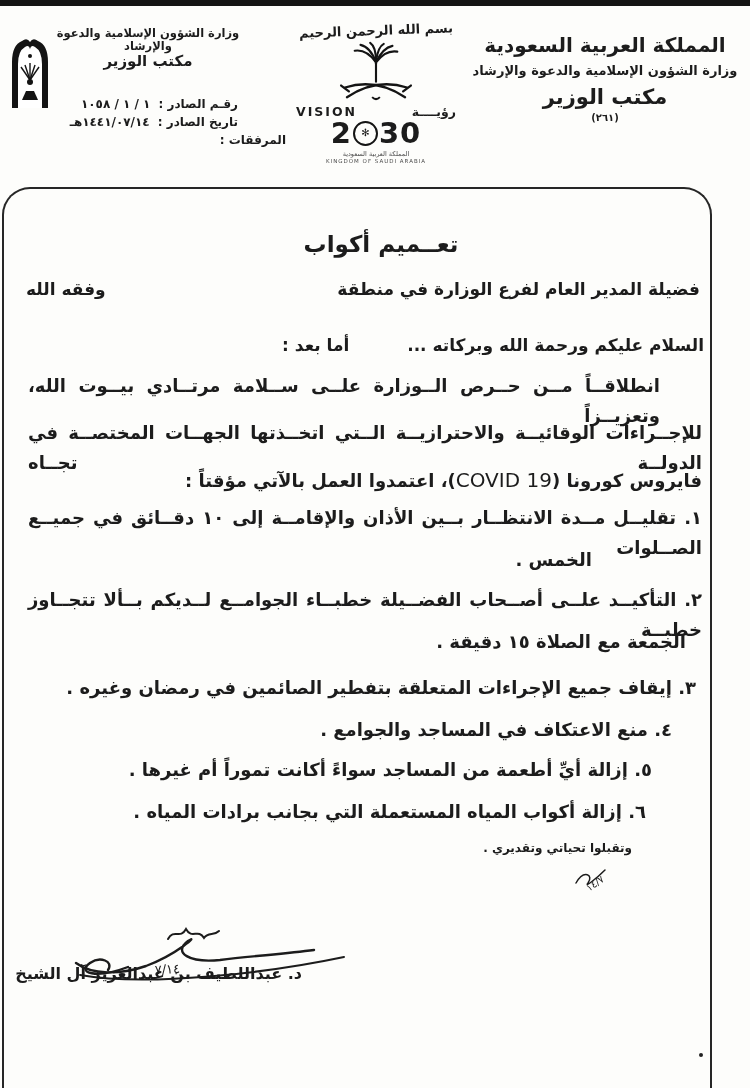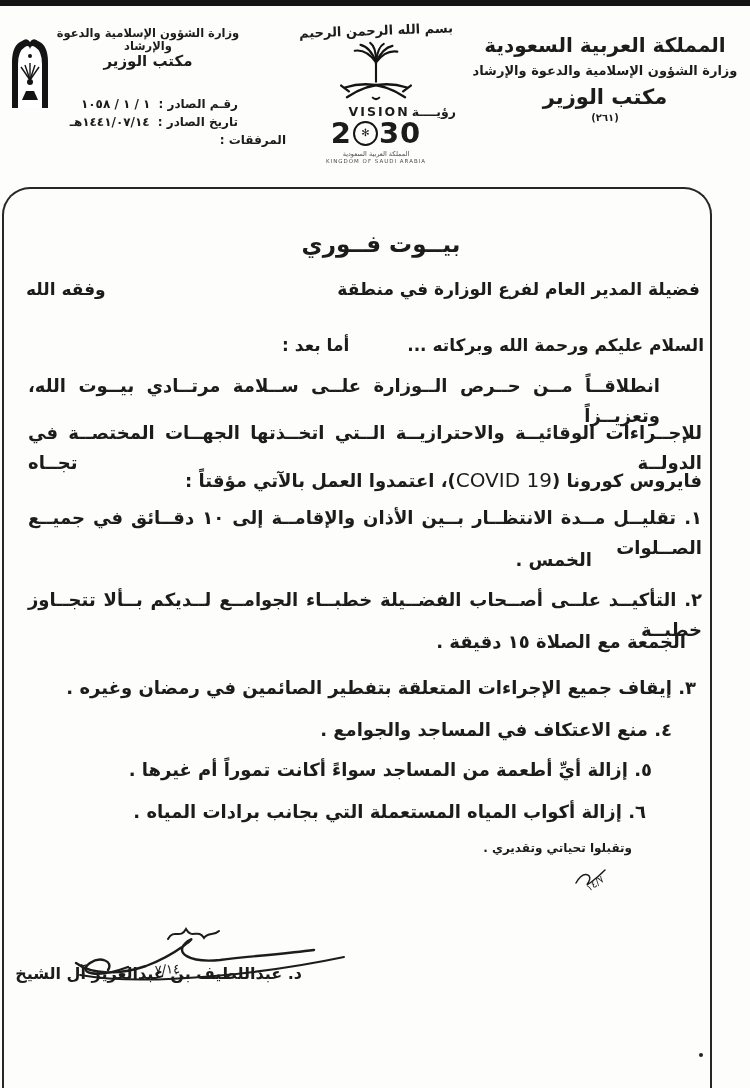--- a/index.html
+++ b/index.html
@@ -9,21 +9,21 @@
   
   #topbar{position:absolute;top:0;left:0;width:750px;height:6px;background:#141414;}
   
   .hl-ministry{left:48px;top:27px;width:200px;text-align:center;font-size:11.5px;font-weight:bold;line-height:1.1;}
   .hl-office{left:48px;top:52px;width:200px;text-align:center;font-size:15px;font-weight:bold;}
   .hl-row{left:26px;width:212px;font-size:12px;font-weight:bold;text-align:right;white-space:nowrap;}
   .hl-row .val{margin-right:4px;}
   
   #hc{left:296px;top:24px;width:160px;text-align:center;}
   .basmala{font-size:13px;font-weight:bold;line-height:1.15;transform:rotate(-2deg);display:block;}
-  .vision-row{display:flex;direction:ltr;justify-content:flex-end;align-items:center;gap:2px;margin-top:1px;}
+  .vision-row{display:flex;direction:ltr;justify-content:space-between;align-items:center;gap:2px;margin-top:1px;}
   .vision-latin{font-size:12.5px;font-weight:bold;letter-spacing:2px;}
   .vision-ar{font-size:12.5px;font-weight:bold;}
   .year-row{display:flex;direction:ltr;justify-content:center;align-items:center;gap:1px;margin-top:0;}
   .year-part{font-size:29px;font-weight:bold;letter-spacing:1px;line-height:1;}
   .year-orn{width:21px;height:21px;border:2px solid #141414;border-radius:50%;display:flex;align-items:center;justify-content:center;font-size:10px;line-height:1;}
   .v-sub-ar{font-size:6.5px;color:#4a4a4a;margin-top:2px;}
   .v-sub-en{font-size:5.5px;color:#4a4a4a;letter-spacing:1px;direction:ltr;}
   
   #hr{left:472px;top:34px;width:266px;text-align:center;}
   .hr-kingdom{font-size:20px;font-weight:bold;line-height:1.15;}
@@ -134,21 +134,21 @@
   </div>
 
   <div id="hr" class="abs">
     <div class="hr-kingdom">المملكة العربية السعودية</div>
     <div class="hr-ministry">وزارة الشؤون الإسلامية والدعوة والإرشاد</div>
     <div class="hr-office">مكتب الوزير</div>
     <div class="hr-num">(٢٦١)</div>
   </div>
 
   <div id="box">
-    <div class="abs t-title">بيــوت فــوري</div>
+    <div class="abs t-title">تعــميم أكواب</div>
 
     <div class="abs t-addr">
       <span>فضيلة المدير العام لفرع الوزارة في منطقة</span>
       <span>وفقه الله</span>
     </div>
 
     <div class="abs t-greet">
       <span>السلام عليكم ورحمة الله وبركاته ...</span>
       <span class="amma">أما بعد :</span>
     </div>

